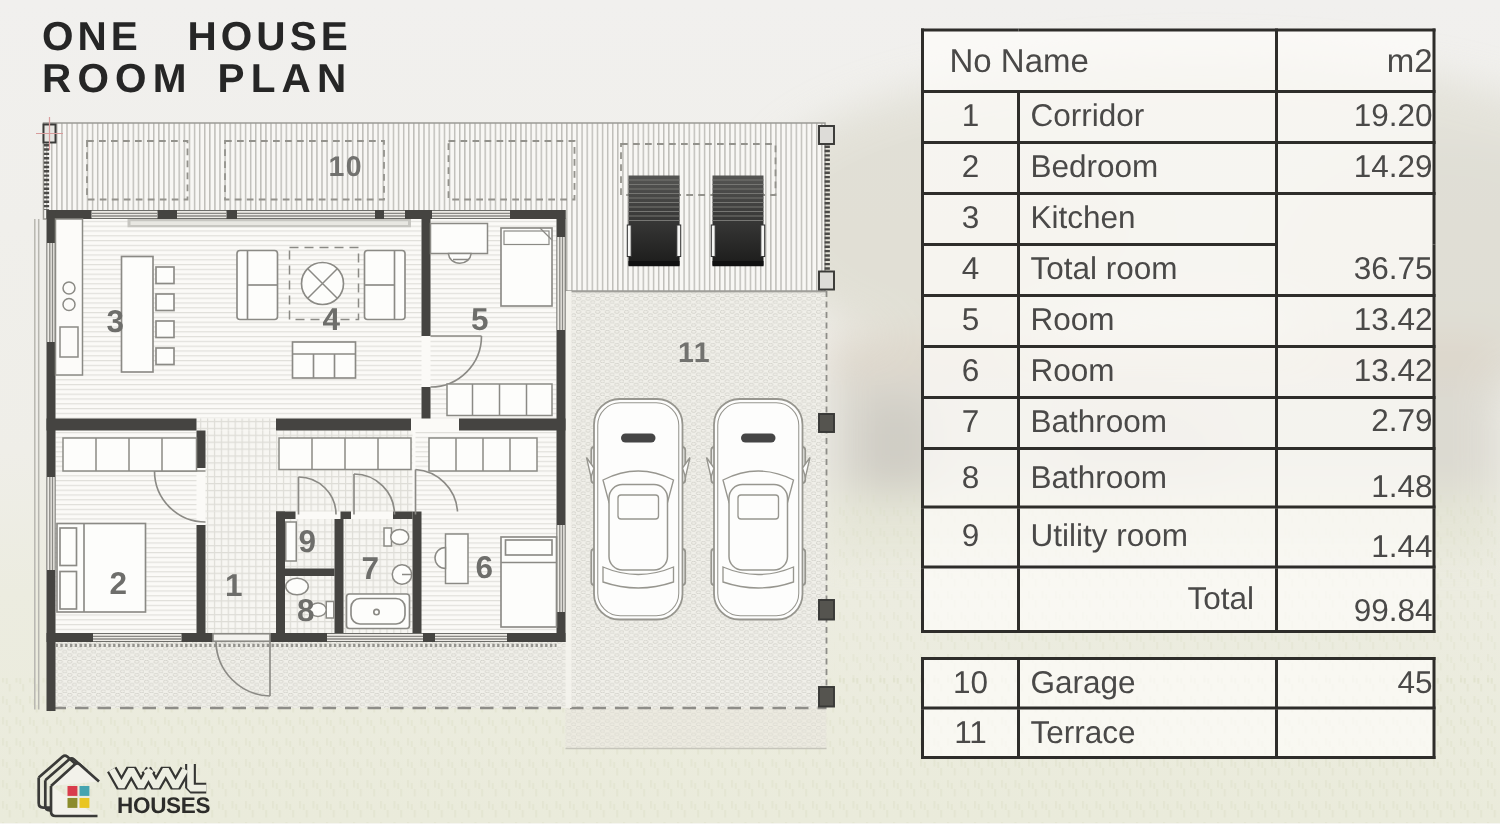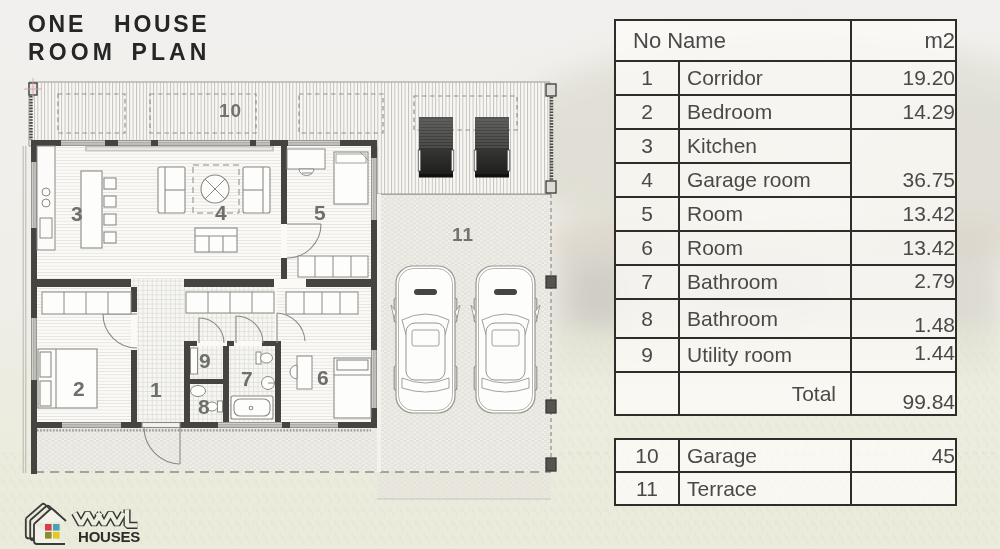--- a/index.html
+++ b/index.html
@@ -1,21 +1,21 @@
 <!DOCTYPE html>
 <html><head>
 <meta charset="utf-8">
 <style>
   html,body{margin:0;padding:0;}
   #page{position:relative;width:1000px;height:549px;overflow:hidden;
     font-family:"Liberation Sans",sans-serif;
     background:#f1f0ec;}
   #bg{position:absolute;left:0;top:0;width:1000px;height:549px;}
   #title{position:absolute;left:28px;top:10px;
-    font-size:23px;line-height:28px;font-weight:bold;color:#262626;
+    font-size:27px;line-height:28px;font-weight:bold;color:#262626;
     letter-spacing:2.7px;word-spacing:5px;}
   table{position:absolute;border-collapse:collapse;table-layout:fixed;
     color:#4a4948;}
   td{border:2px solid #2e2d2a;background:rgba(253,252,249,0.72);
     font-size:21px;padding:0;}
   #t1{left:614px;top:19px;width:341px;}
   #t2{left:614px;top:438px;width:341px;}
   td.no{text-align:center;}
   td.nm{padding-left:7px;}
   td.m2{text-align:right;}
@@ -77,21 +77,21 @@
           <td class="nm">Bedroom</td>
           <td class="m2">14.29</td>
         </tr>
     <tr style="height:34px">
           <td class="no">3</td>
           <td class="nm">Kitchen</td>
           <td class="m2" rowspan="2" style="vertical-align:bottom;padding-bottom:4px">36.75</td>
         </tr>
     <tr style="height:34px">
           <td class="no">4</td>
-          <td class="nm">Garage room</td>
+          <td class="nm">Total room</td>
         </tr>
     <tr style="height:34px">
           <td class="no">5</td>
           <td class="nm">Room</td>
           <td class="m2">13.42</td>
         </tr>
     <tr style="height:34px">
           <td class="no">6</td>
           <td class="nm">Room</td>
           <td class="m2">13.42</td>
@@ -102,21 +102,21 @@
           <td class="m2" style="vertical-align:top;padding-top:3px">2.79</td>
         </tr>
     <tr style="height:34px">
           <td class="no">8</td>
           <td class="nm">Bathroom</td>
           <td class="m2" style="vertical-align:top;padding-top:13px">1.48</td>
         </tr>
     <tr style="height:34px">
           <td class="no">9</td>
           <td class="nm">Utility room</td>
-          <td class="m2" style="vertical-align:top;padding-top:2px">1.44</td>
+          <td class="m2" style="vertical-align:top;padding-top:14px">1.44</td>
         </tr>
     <tr style="height:16px">
           <td></td>
           <td style="text-align:right;padding-right:14px">Total</td>
           <td class="m2" style="vertical-align:top;padding-top:17px">99.84</td>
         </tr>
   </tbody>
     </table>
 
   <table id="t2">

